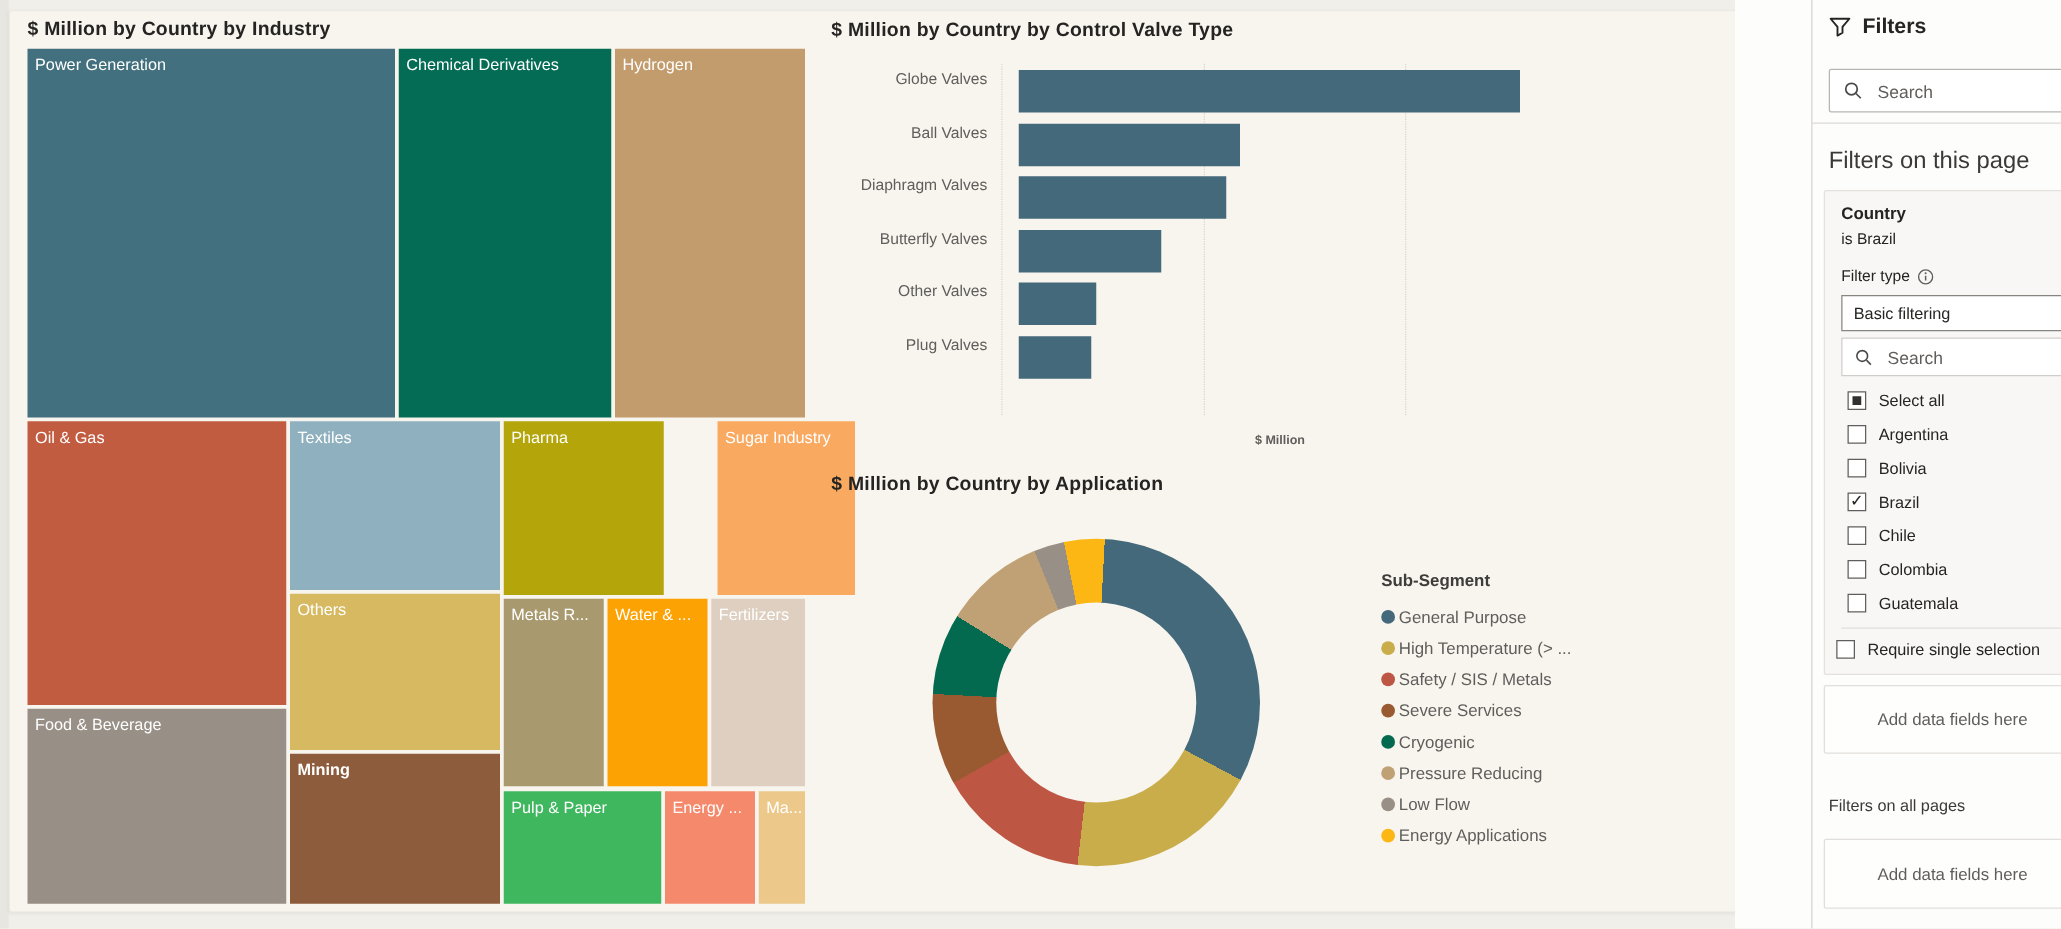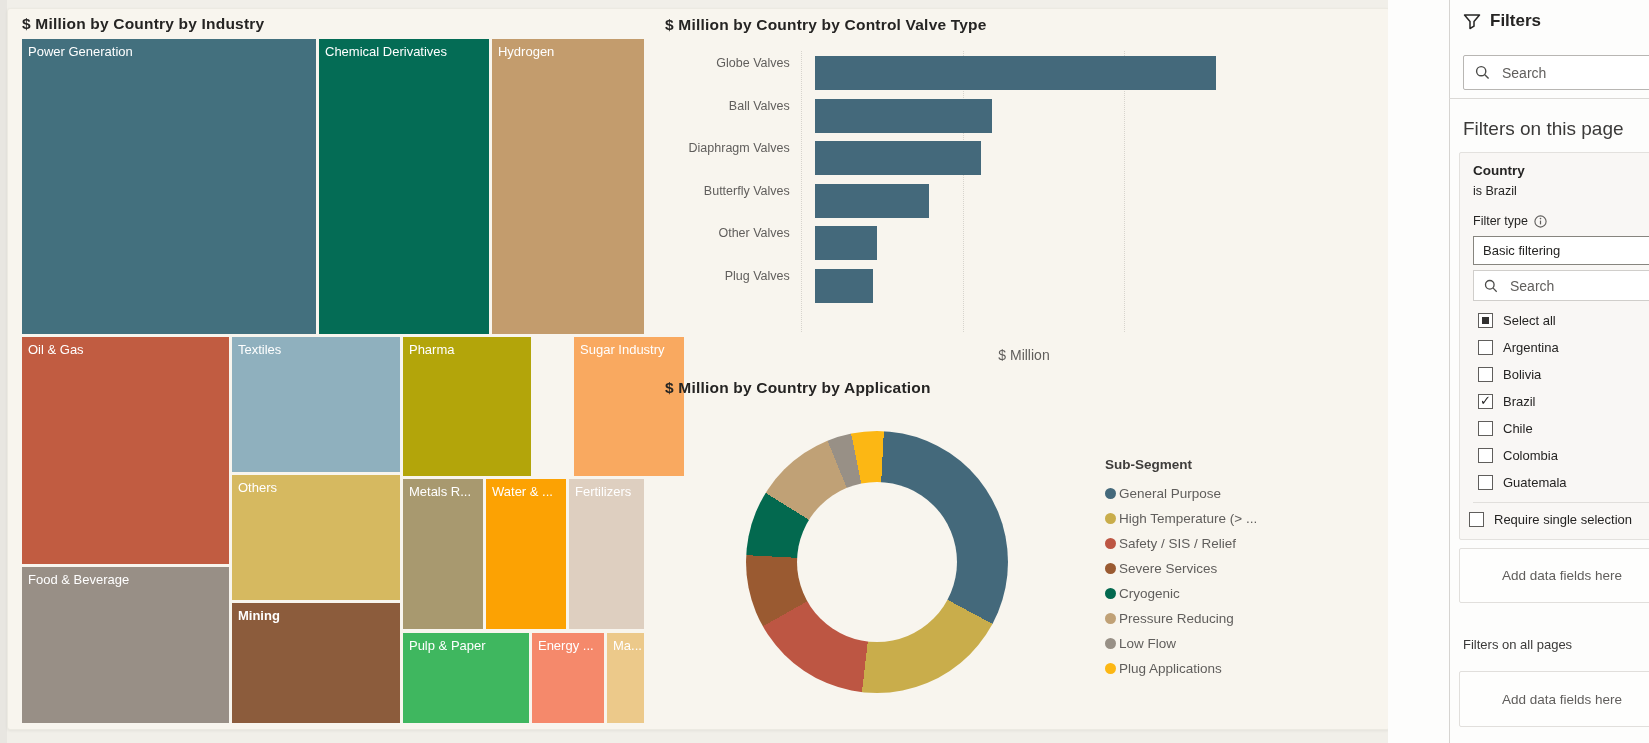--- a/index.html
+++ b/index.html
@@ -15,21 +15,21 @@
   .tile span{display:block;padding:5px 6px;font-size:13px;color:#ffffff;white-space:nowrap;}
 
   
   #bar-plot-grid{position:absolute;left:793px;top:42px;width:446px;height:281px;}
   .gridline{position:absolute;top:0;bottom:0;width:0;border-left:1px dotted #d7d4cd;}
   #bar-rows{position:absolute;left:649px;top:47px;width:590px;}
   .bar-row{display:flex;height:34px;margin-bottom:8.6px;gap:18px;}
   .bar-label{width:137px;text-align:right;padding-right:7px;font-size:12.5px;color:#605e5c;white-space:nowrap;}
   .bar-track{width:446px;height:34px;position:relative;}
   .bar{position:absolute;left:0;top:0;height:100%;}
-  #bar-axis-title{position:absolute;left:793px;top:338px;width:446px;text-align:center;font-size:14px;color:#605e5c;}
+  #bar-axis-title{position:absolute;left:793px;top:338px;width:446px;text-align:center;font-size:10px;color:#605e5c;font-weight:bold;}
 
   
   #donut{position:absolute;left:738px;top:422px;width:262px;height:262px;border-radius:50%;}
   #donut-hole{position:absolute;left:51px;top:51px;width:160px;height:160px;border-radius:50%;background:#f8f5ee;}
   #legend{position:absolute;left:1097px;top:448px;}
   #legend-title{font-size:13.5px;font-weight:bold;color:#3f3d3b;margin-bottom:9px;}
   .legend-item{display:flex;align-items:center;height:25px;font-size:13.5px;color:#605e5c;white-space:nowrap;}
   .legend-dot{width:11px;height:11px;border-radius:50%;margin-right:3px;flex:0 0 auto;}
 
   
@@ -180,41 +180,41 @@
           <div class="legend-item">
             <span class="legend-dot" style="background: rgb(68, 105, 123);"></span>
             <span>General Purpose</span>
           </div>
           <div class="legend-item">
             <span class="legend-dot" style="background: rgb(201, 173, 75);"></span>
             <span>High Temperature (&gt; ...</span>
           </div>
           <div class="legend-item">
             <span class="legend-dot" style="background: rgb(189, 86, 67);"></span>
-            <span>Safety / SIS / Relief</span>
+            <span>Safety / SIS / Metals</span>
           </div>
           <div class="legend-item">
             <span class="legend-dot" style="background: rgb(154, 90, 49);"></span>
             <span>Severe Services</span>
           </div>
           <div class="legend-item">
             <span class="legend-dot" style="background: rgb(3, 105, 79);"></span>
             <span>Cryogenic</span>
           </div>
           <div class="legend-item">
             <span class="legend-dot" style="background: rgb(192, 161, 118);"></span>
             <span>Pressure Reducing</span>
           </div>
           <div class="legend-item">
             <span class="legend-dot" style="background: rgb(152, 144, 134);"></span>
             <span>Low Flow</span>
           </div>
           <div class="legend-item">
             <span class="legend-dot" style="background: rgb(252, 183, 20);"></span>
-            <span>Plug Applications</span>
+            <span>Energy Applications</span>
           </div>
         </div>
     </div>
   </div>
 
   <div id="pane">
     <div id="pane-divider"></div>
     <div class="pane-content">
       <div id="filters-title-row">
         <span>

